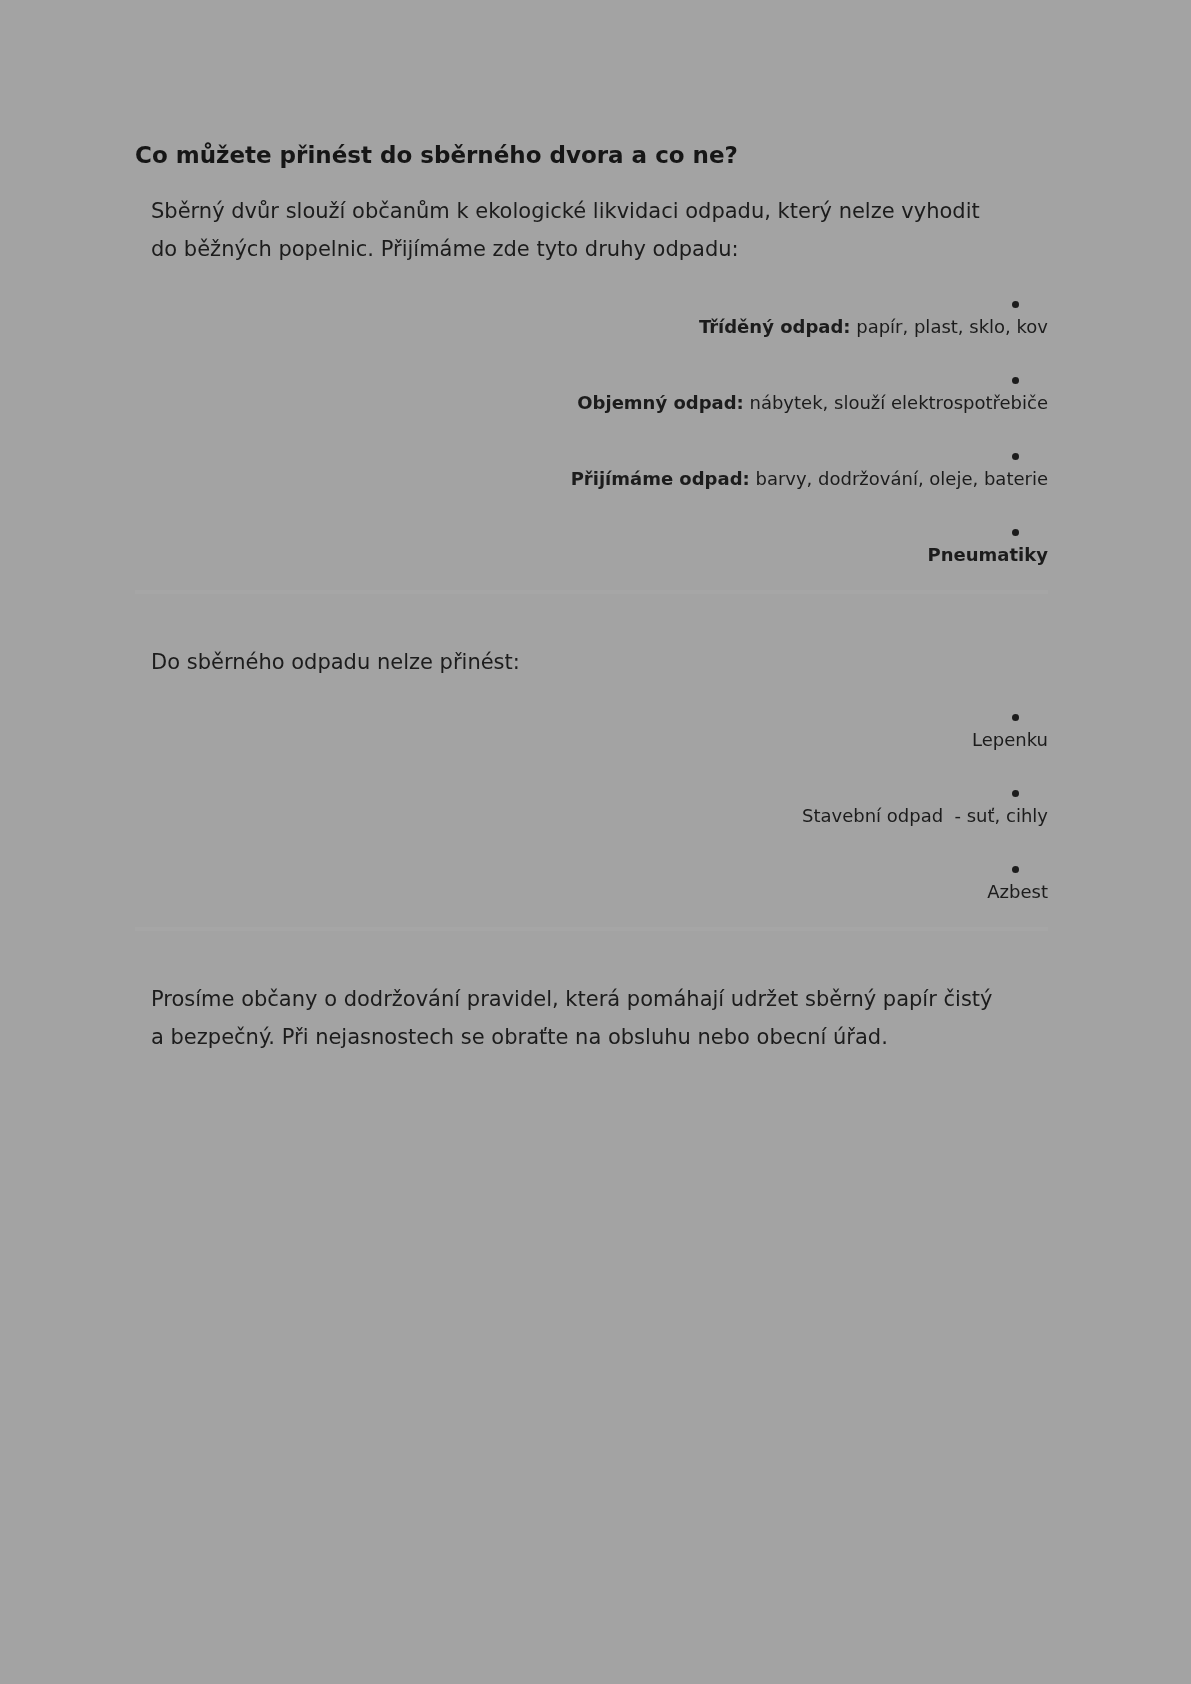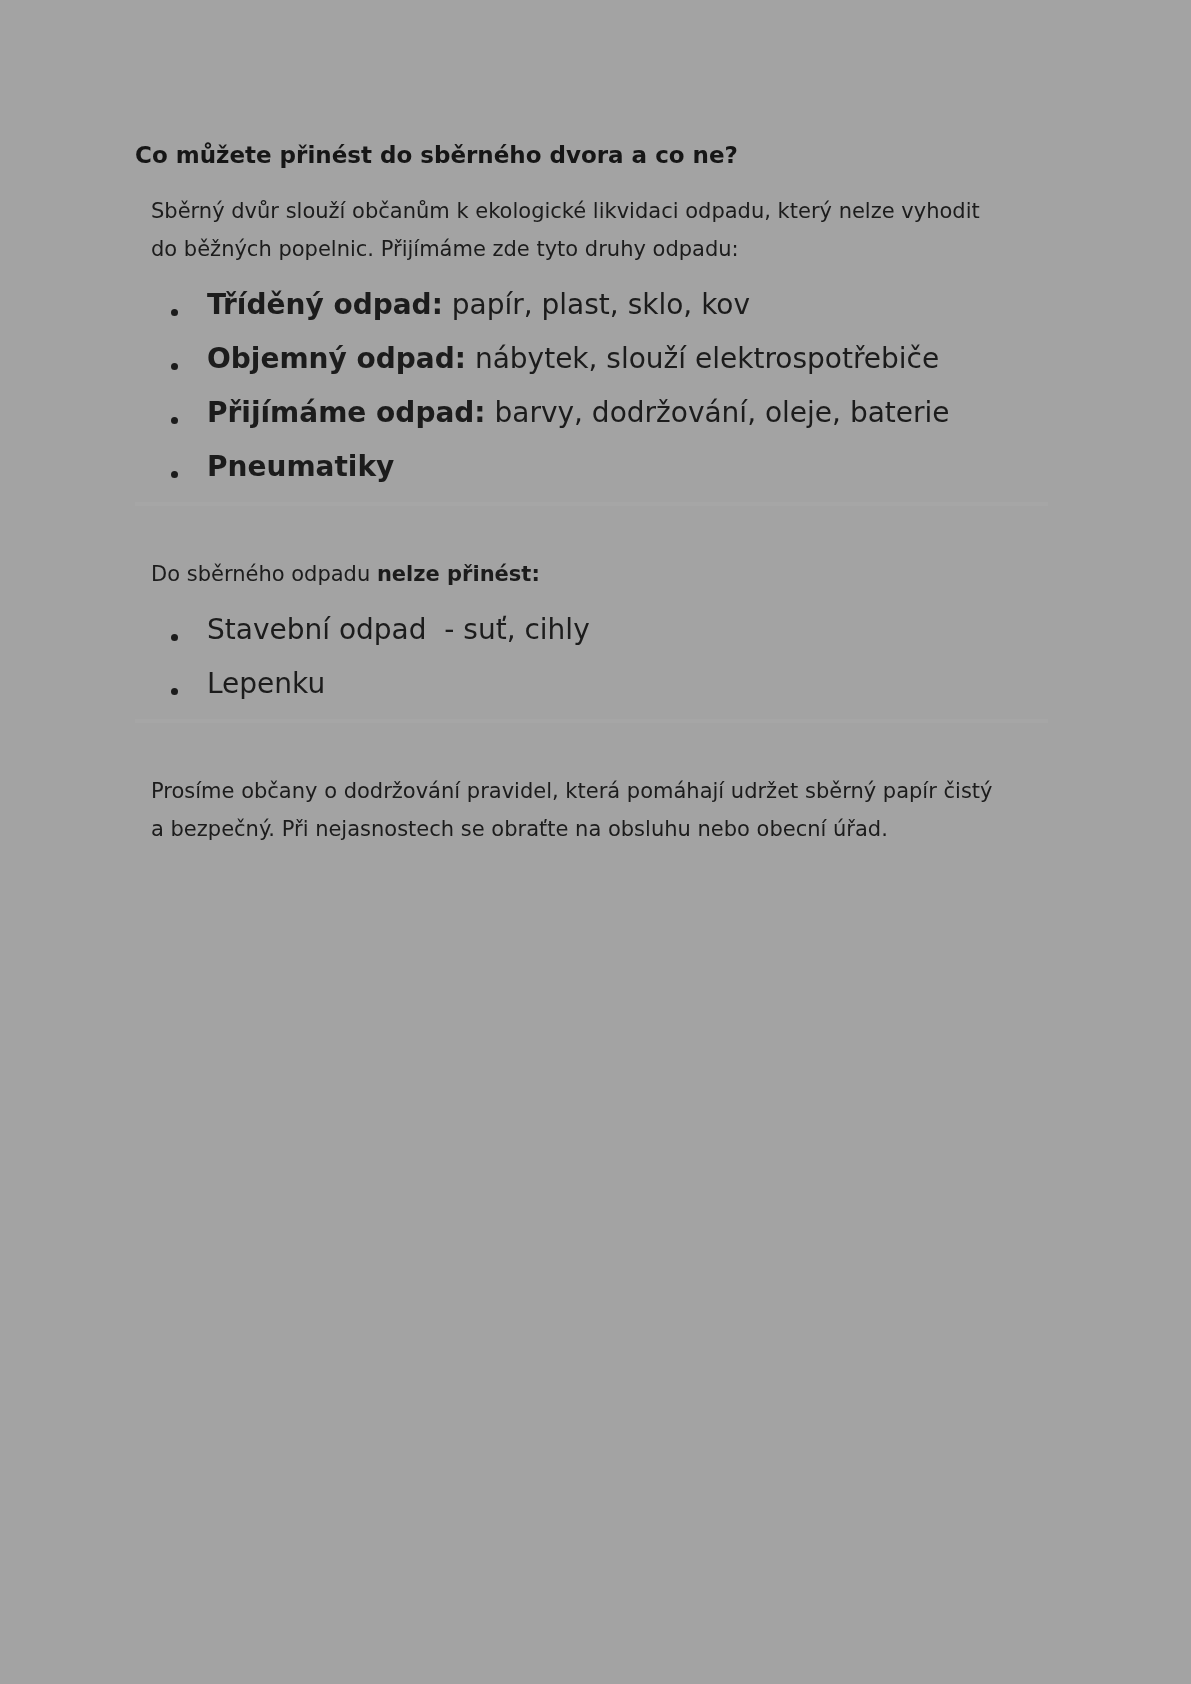--- a/index.html
+++ b/index.html
@@ -38,24 +38,25 @@
     margin: 16px;
     white-space: pre-line;
   }
   ul.list {
     list-style: none;
     margin: 18px 0 0 0;
     padding: 0 0 0 36px;
   }
   ul.list li {
     display: flex;
-    align-items: center;
-    font-size: 28px;
+    align-items: flex-end;
+    font-size: 18px;
     line-height: 38px;
     margin: 0 0 16px 0;
+    flex-direction: column;
   }
   .dot-cell {
     flex: none;
     width: 36px;
     padding-top: 15px;
   }
   .dot {
     display: block;
     width: 7px;
     height: 7px;
@@ -63,21 +64,21 @@
     background: #1c1c1c;
   }
   .li-body { flex: 1; }
   .li-label { font-weight: 700; }
   .li-text { white-space: pre-wrap; }
   .divider {
     height: 4px;
     background: #a6a6a6;
     margin: 0 0 49px 0;
   }
-  b.inline-bold { font-weight: 700; }
+  b.inline-bold { font-weight: 400; }
 </style>
 </head>
 <body>
 
 <div class="page">
   <div class="content">
 
     <h1 class="doc-heading">Co můžete přinést do sběrného dvora a co ne?</h1>
 
     <p class="para">Sběrný dvůr slouží občanům k ekologické likvidaci odpadu, který nelze vyhodit
@@ -112,27 +113,33 @@
 
     <div class="divider"></div>
 
     <p class="para"><span>Do sběrného odpadu </span><b class="inline-bold">nelze přinést:</b></p>
 
     <ul class="list">
       <li>
         <span class="dot-cell">
             <span class="dot"></span>
           </span>
+        <span class="li-body"><span class="li-text">Lepenku</span></span>
+      </li>
+      <li>
+        <span class="dot-cell">
+            <span class="dot"></span>
+          </span>
         <span class="li-body"><span class="li-text">Stavební odpad  - suť, cihly</span></span>
       </li>
       <li>
         <span class="dot-cell">
             <span class="dot"></span>
           </span>
-        <span class="li-body"><span class="li-text">Lepenku</span></span>
+        <span class="li-body"><span class="li-text">Azbest</span></span>
       </li>
     </ul>
 
     <div class="divider"></div>
 
     <p class="para">Prosíme občany o dodržování pravidel, která pomáhají udržet sběrný papír čistý
 a bezpečný. Při nejasnostech se obraťte na obsluhu nebo obecní úřad.</p>
 
   </div>
 </div>

